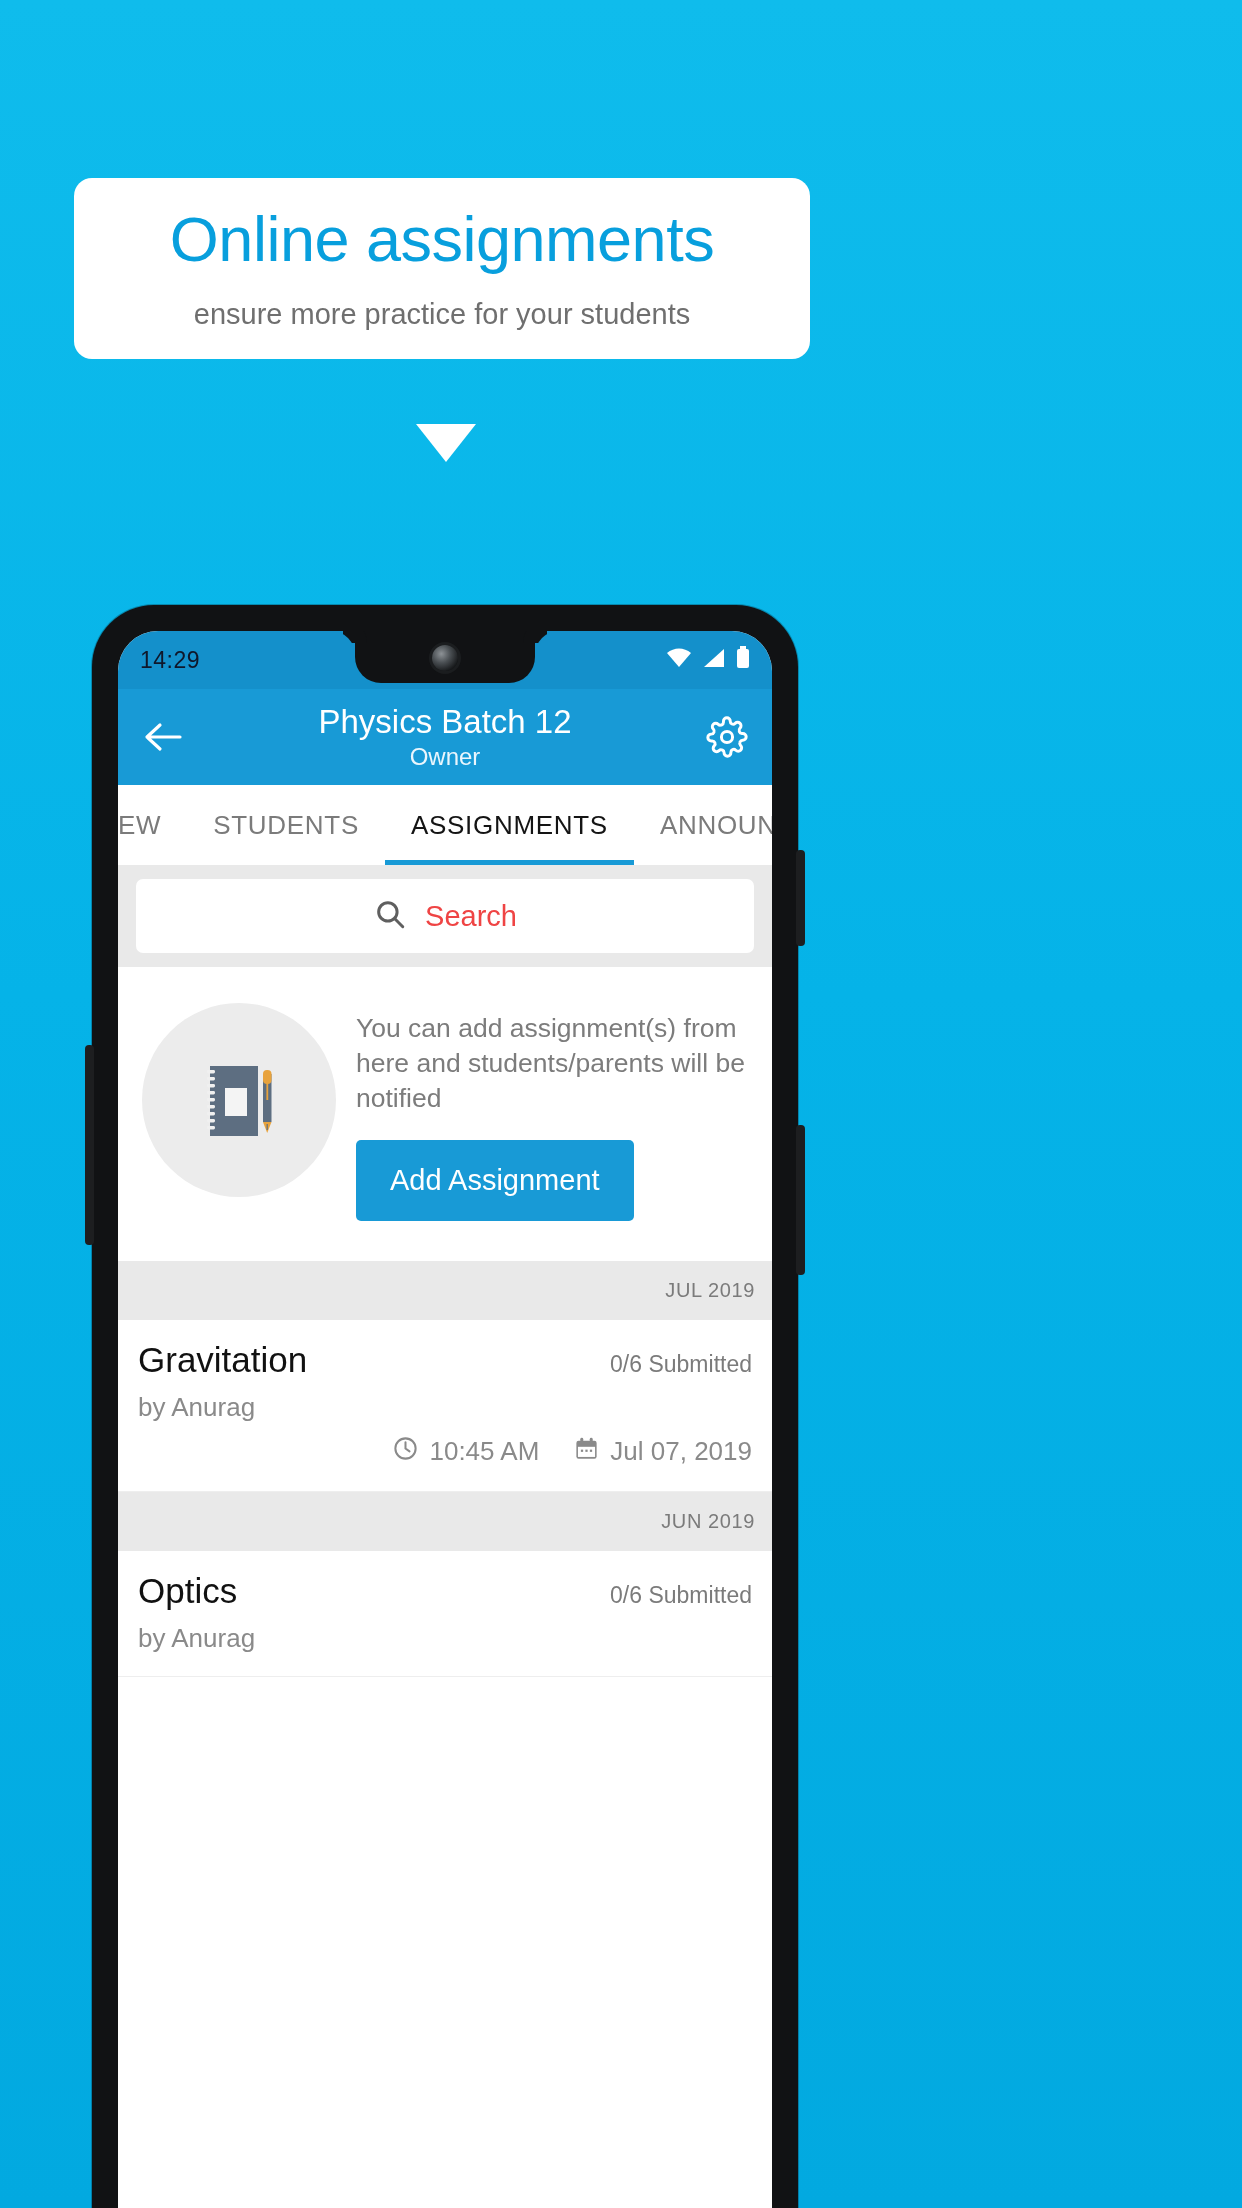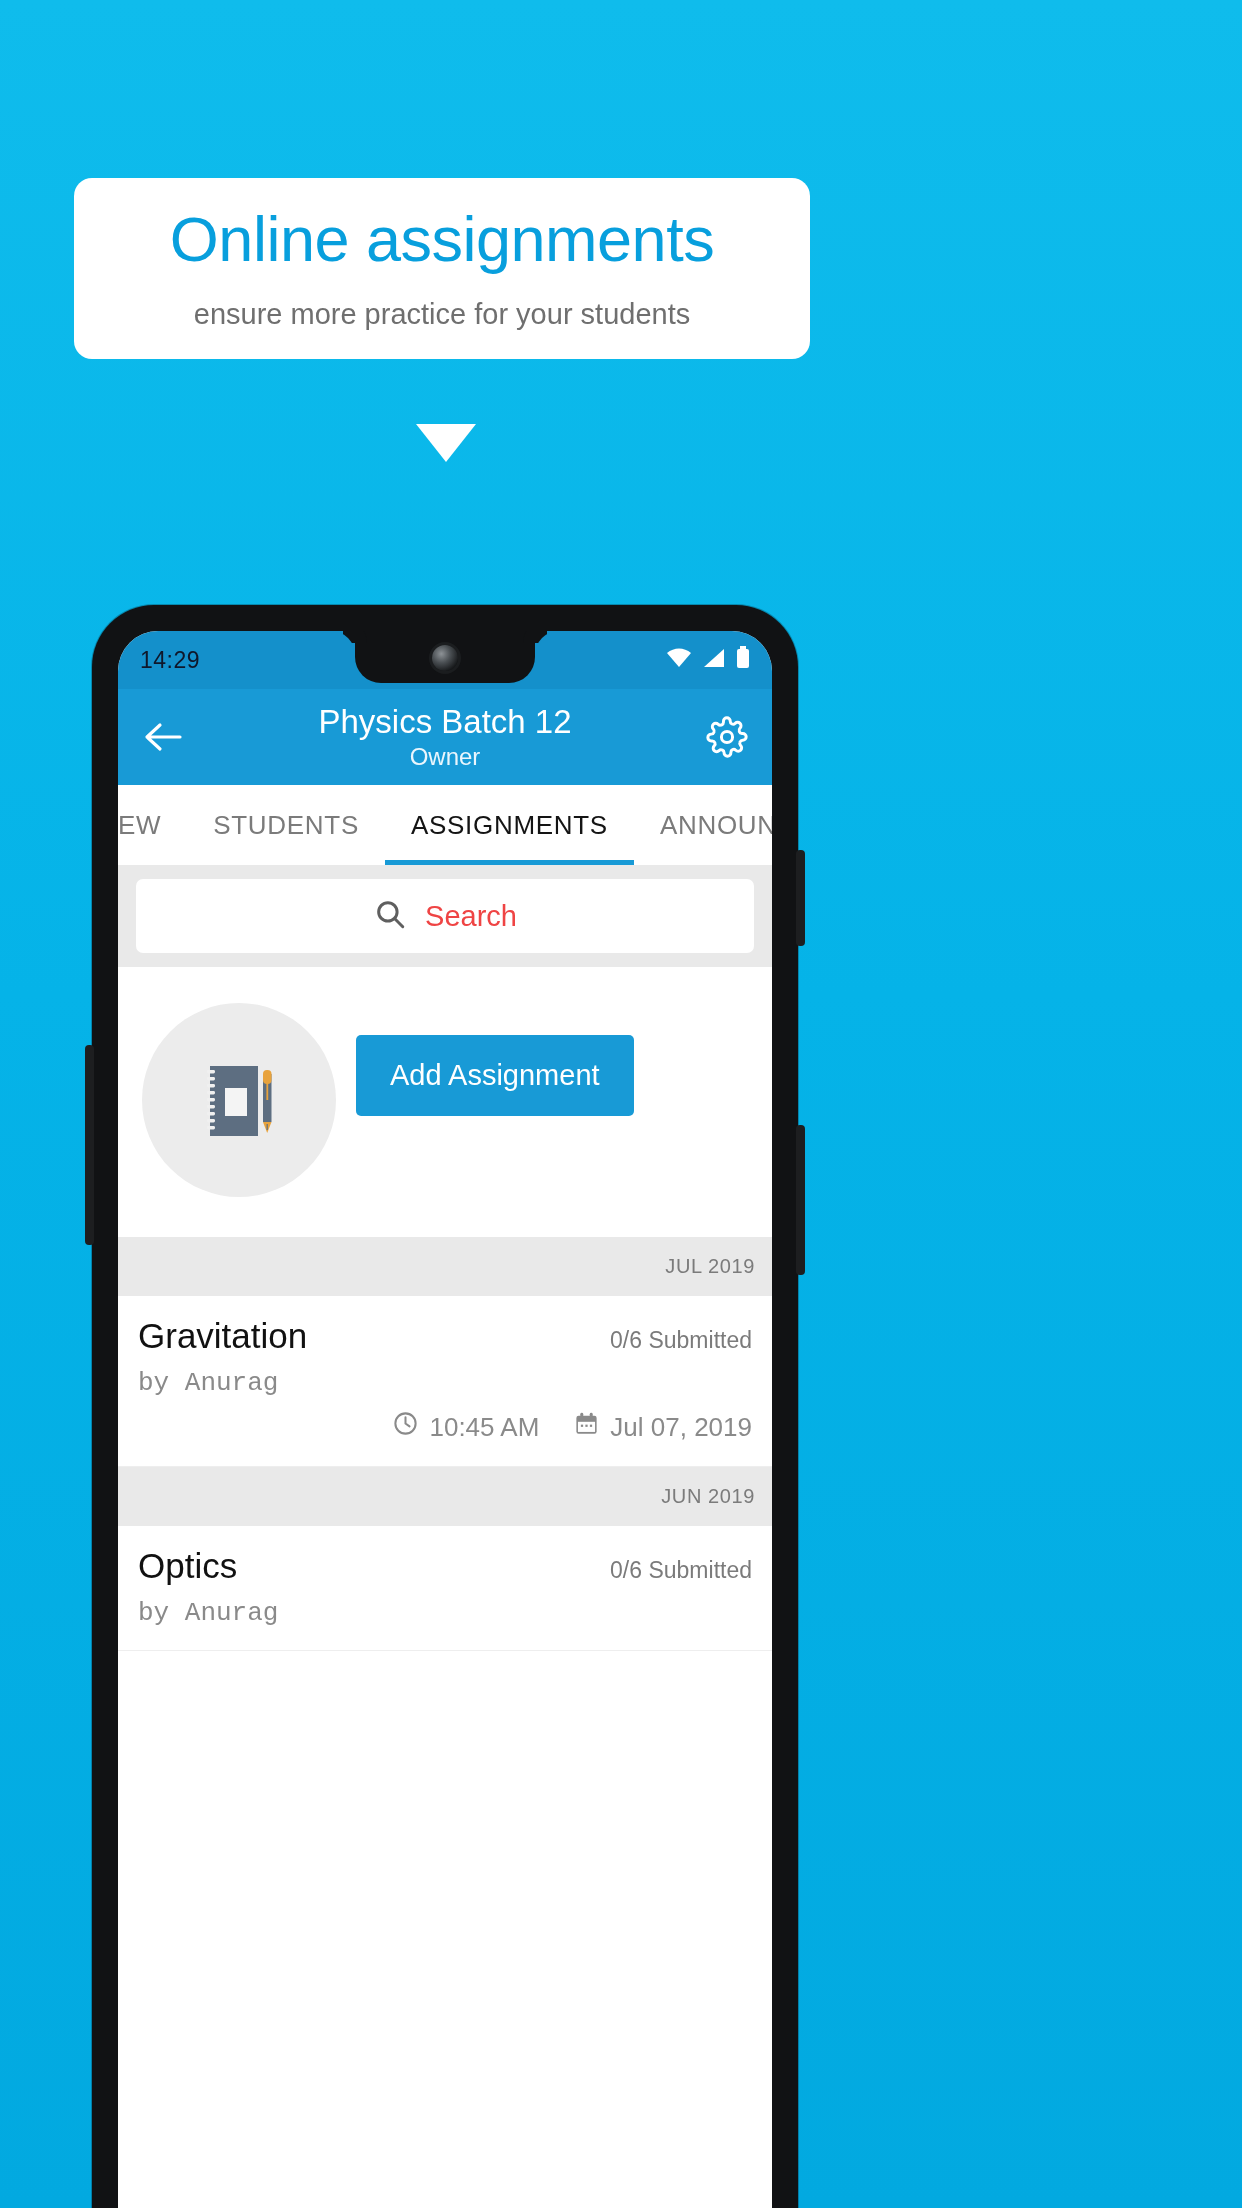--- a/index.html
+++ b/index.html
@@ -131,21 +131,21 @@
   
   .month-header{
     background:#e9e9e9; color:#7b7b7b; font-size:20px; letter-spacing:.6px;
     padding:18px 17px;
     text-align:right;
   }
   .row{ background:#fff; padding:20px 20px 22px 20px; border-bottom:1px solid #eee;}
   .row-top{ display:flex; align-items:baseline; justify-content:space-between;}
   .row-title{ color:#111; font-size:35px; font-weight:400;}
   .row-count{ color:#7b7b7b; font-size:23px;}
-  .row-by{ color:#8a8a8a; font-size:26px; margin-top:12px;font-family:Liberation Mono, monospace;}
+  .row-by{ color:#8a8a8a; font-size:26px; margin-top:12px;}
   .row-meta{ display:flex; align-items:center; gap:10px; margin-top:12px; color:#8a8a8a; font-size:26px;justify-content:flex-end;}
   .row-meta .sep{ width:14px;}
 </style>
 </head>
 <body>
 
 <div class="callout">
   <div class="callout-title">Online assignments</div>
   <div class="callout-sub">ensure more practice for your students</div>
 </div>
@@ -241,20 +241,21 @@
           <rect x="44" y="46" width="22" height="28" fill="#f4f4f4"></rect>
 
           <rect x="82" y="32" width="8.5" height="48" fill="#5d6e81"></rect>
           <rect x="82" y="28" width="8.5" height="14" rx="4" fill="#e8a33d"></rect>
           <rect x="85.4" y="30" width="1.8" height="28" fill="#e8a33d"></rect>
           <path d="M82 80 L90.5 80 L86.2 91 Z" fill="#e8a33d"></path>
           <path d="M86.2 82 L86.2 88" stroke="#5d6e81" stroke-width="1.2"></path>
         </svg>
       </div>
       <div class="empty-right">
+        <div class="empty-text">You can add assignment(s) from here and students/parents will be notified</div>
         <button class="btn-primary">Add Assignment</button>
       </div>
     </div>
 
     <div class="month-header">JUL 2019</div>
     <div class="row">
       <div class="row-top">
         <span class="row-title">Gravitation</span>
         <span class="row-count">0/6 Submitted</span>
       </div>

